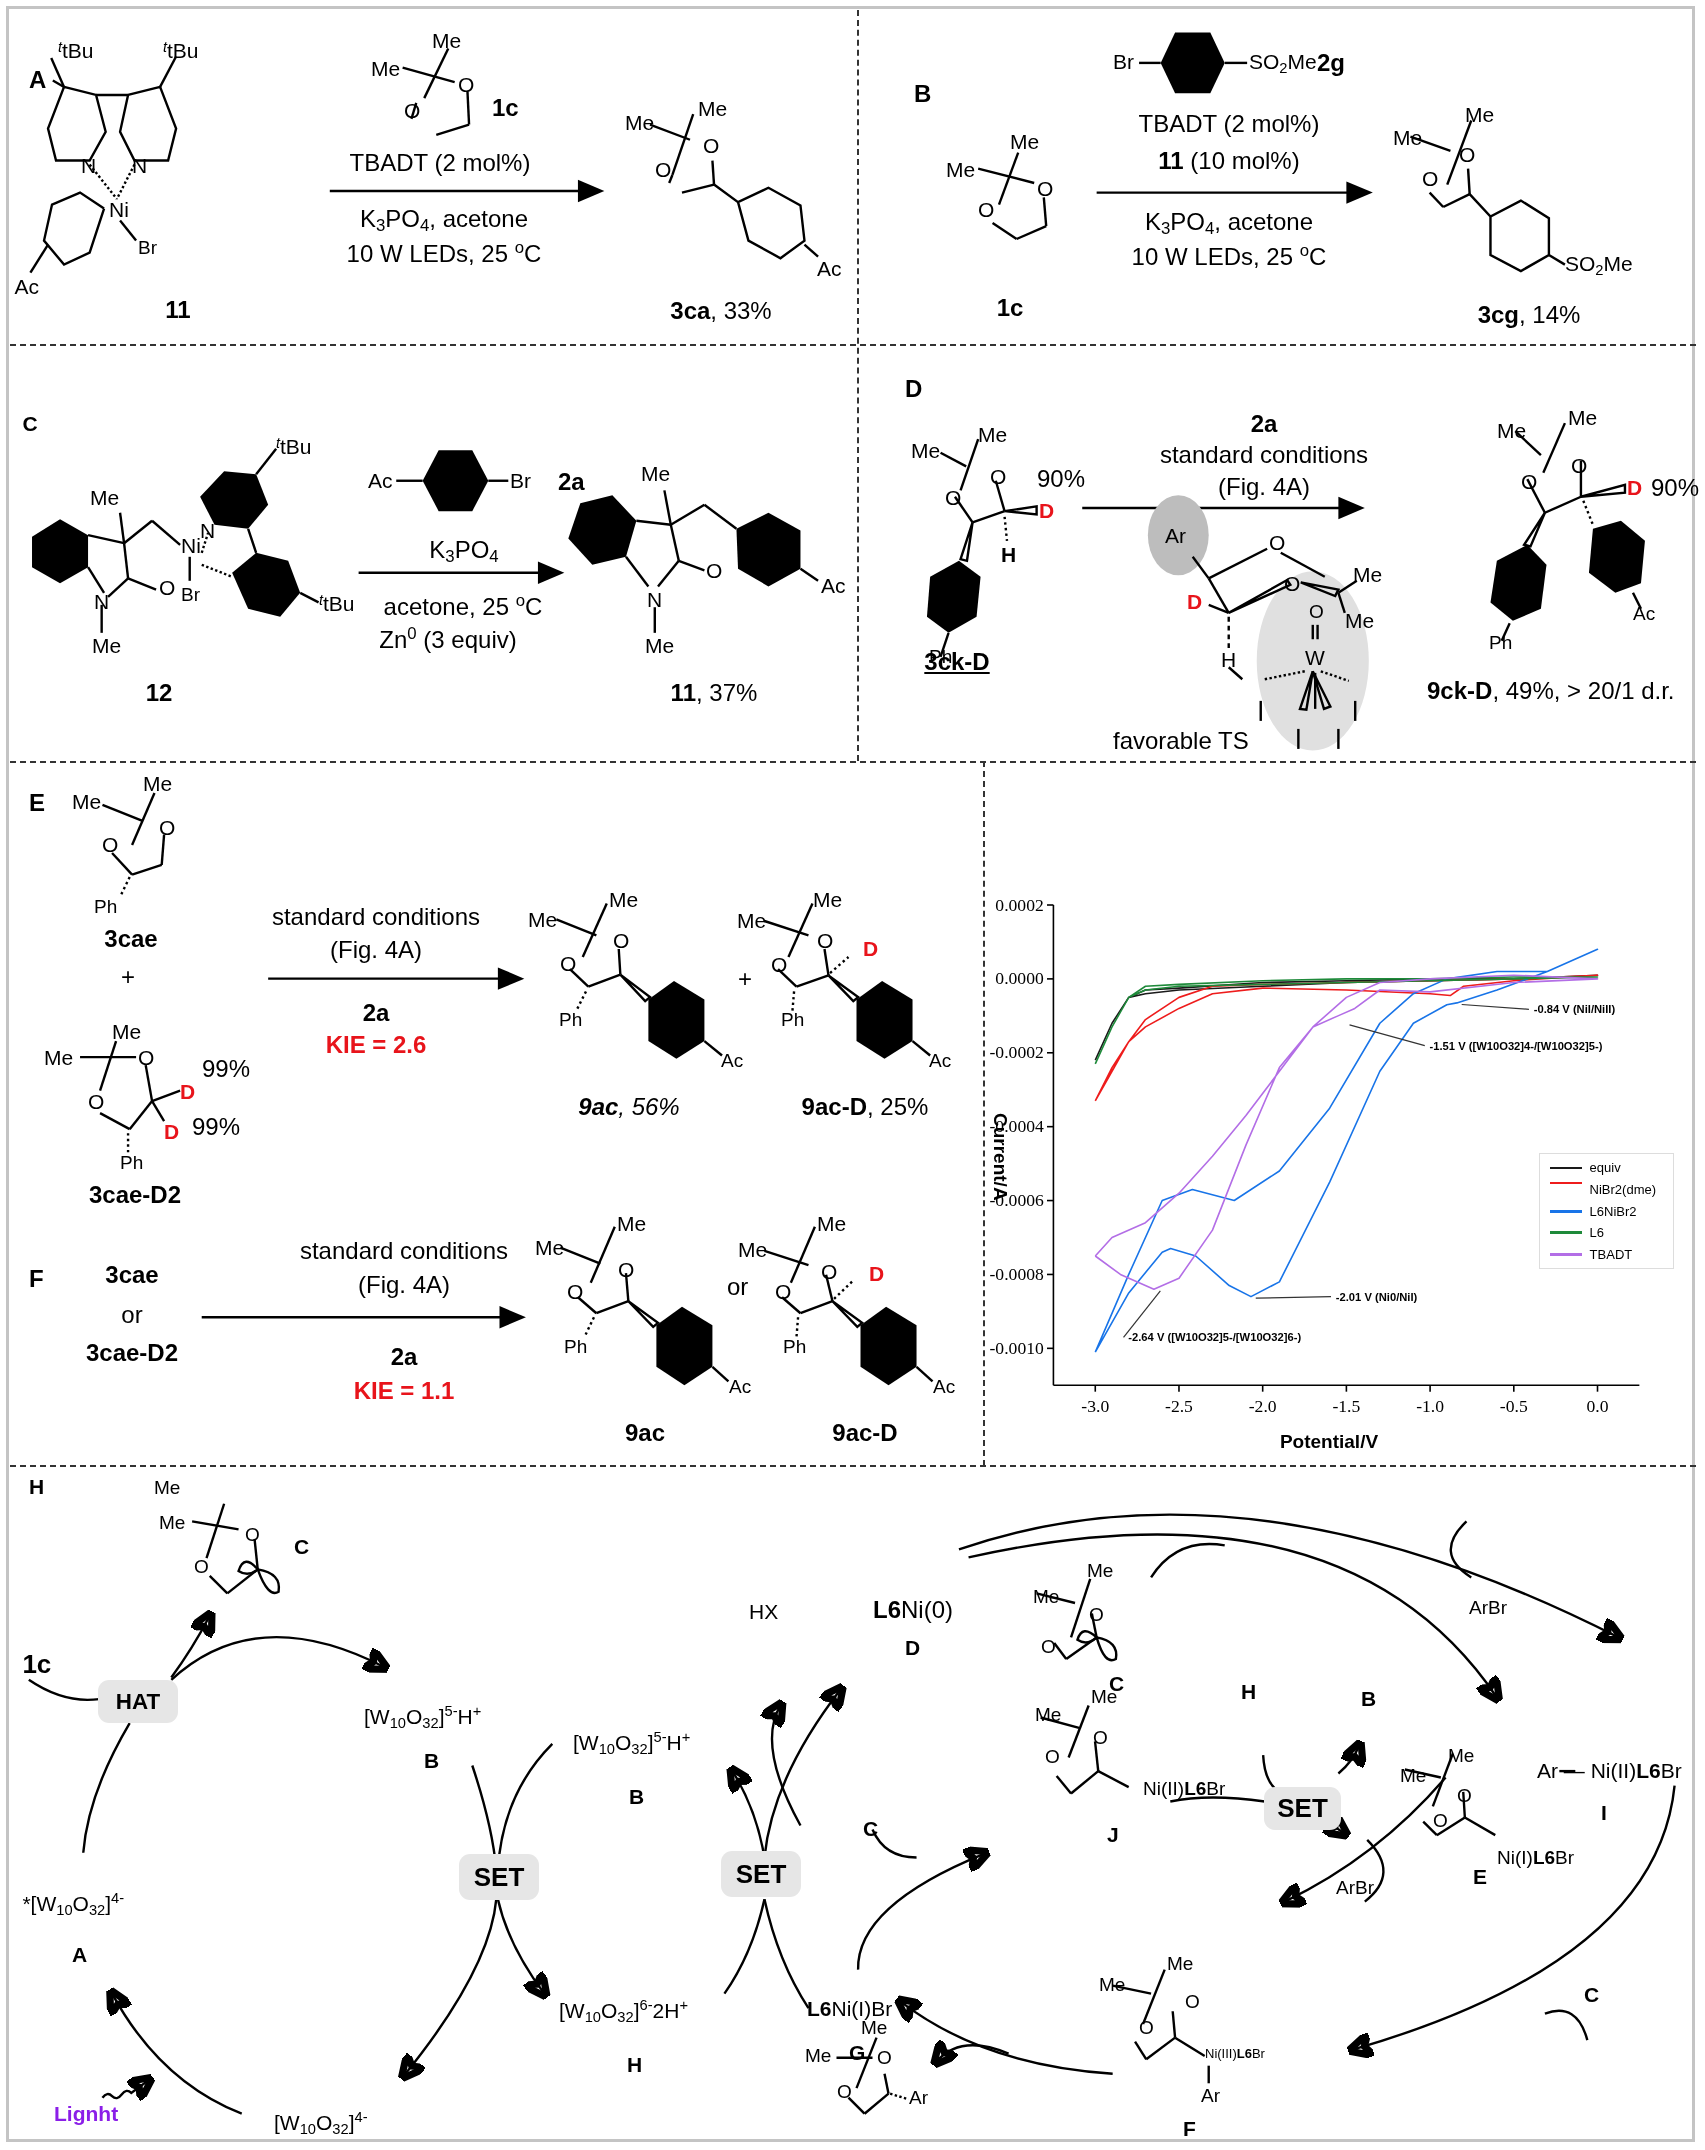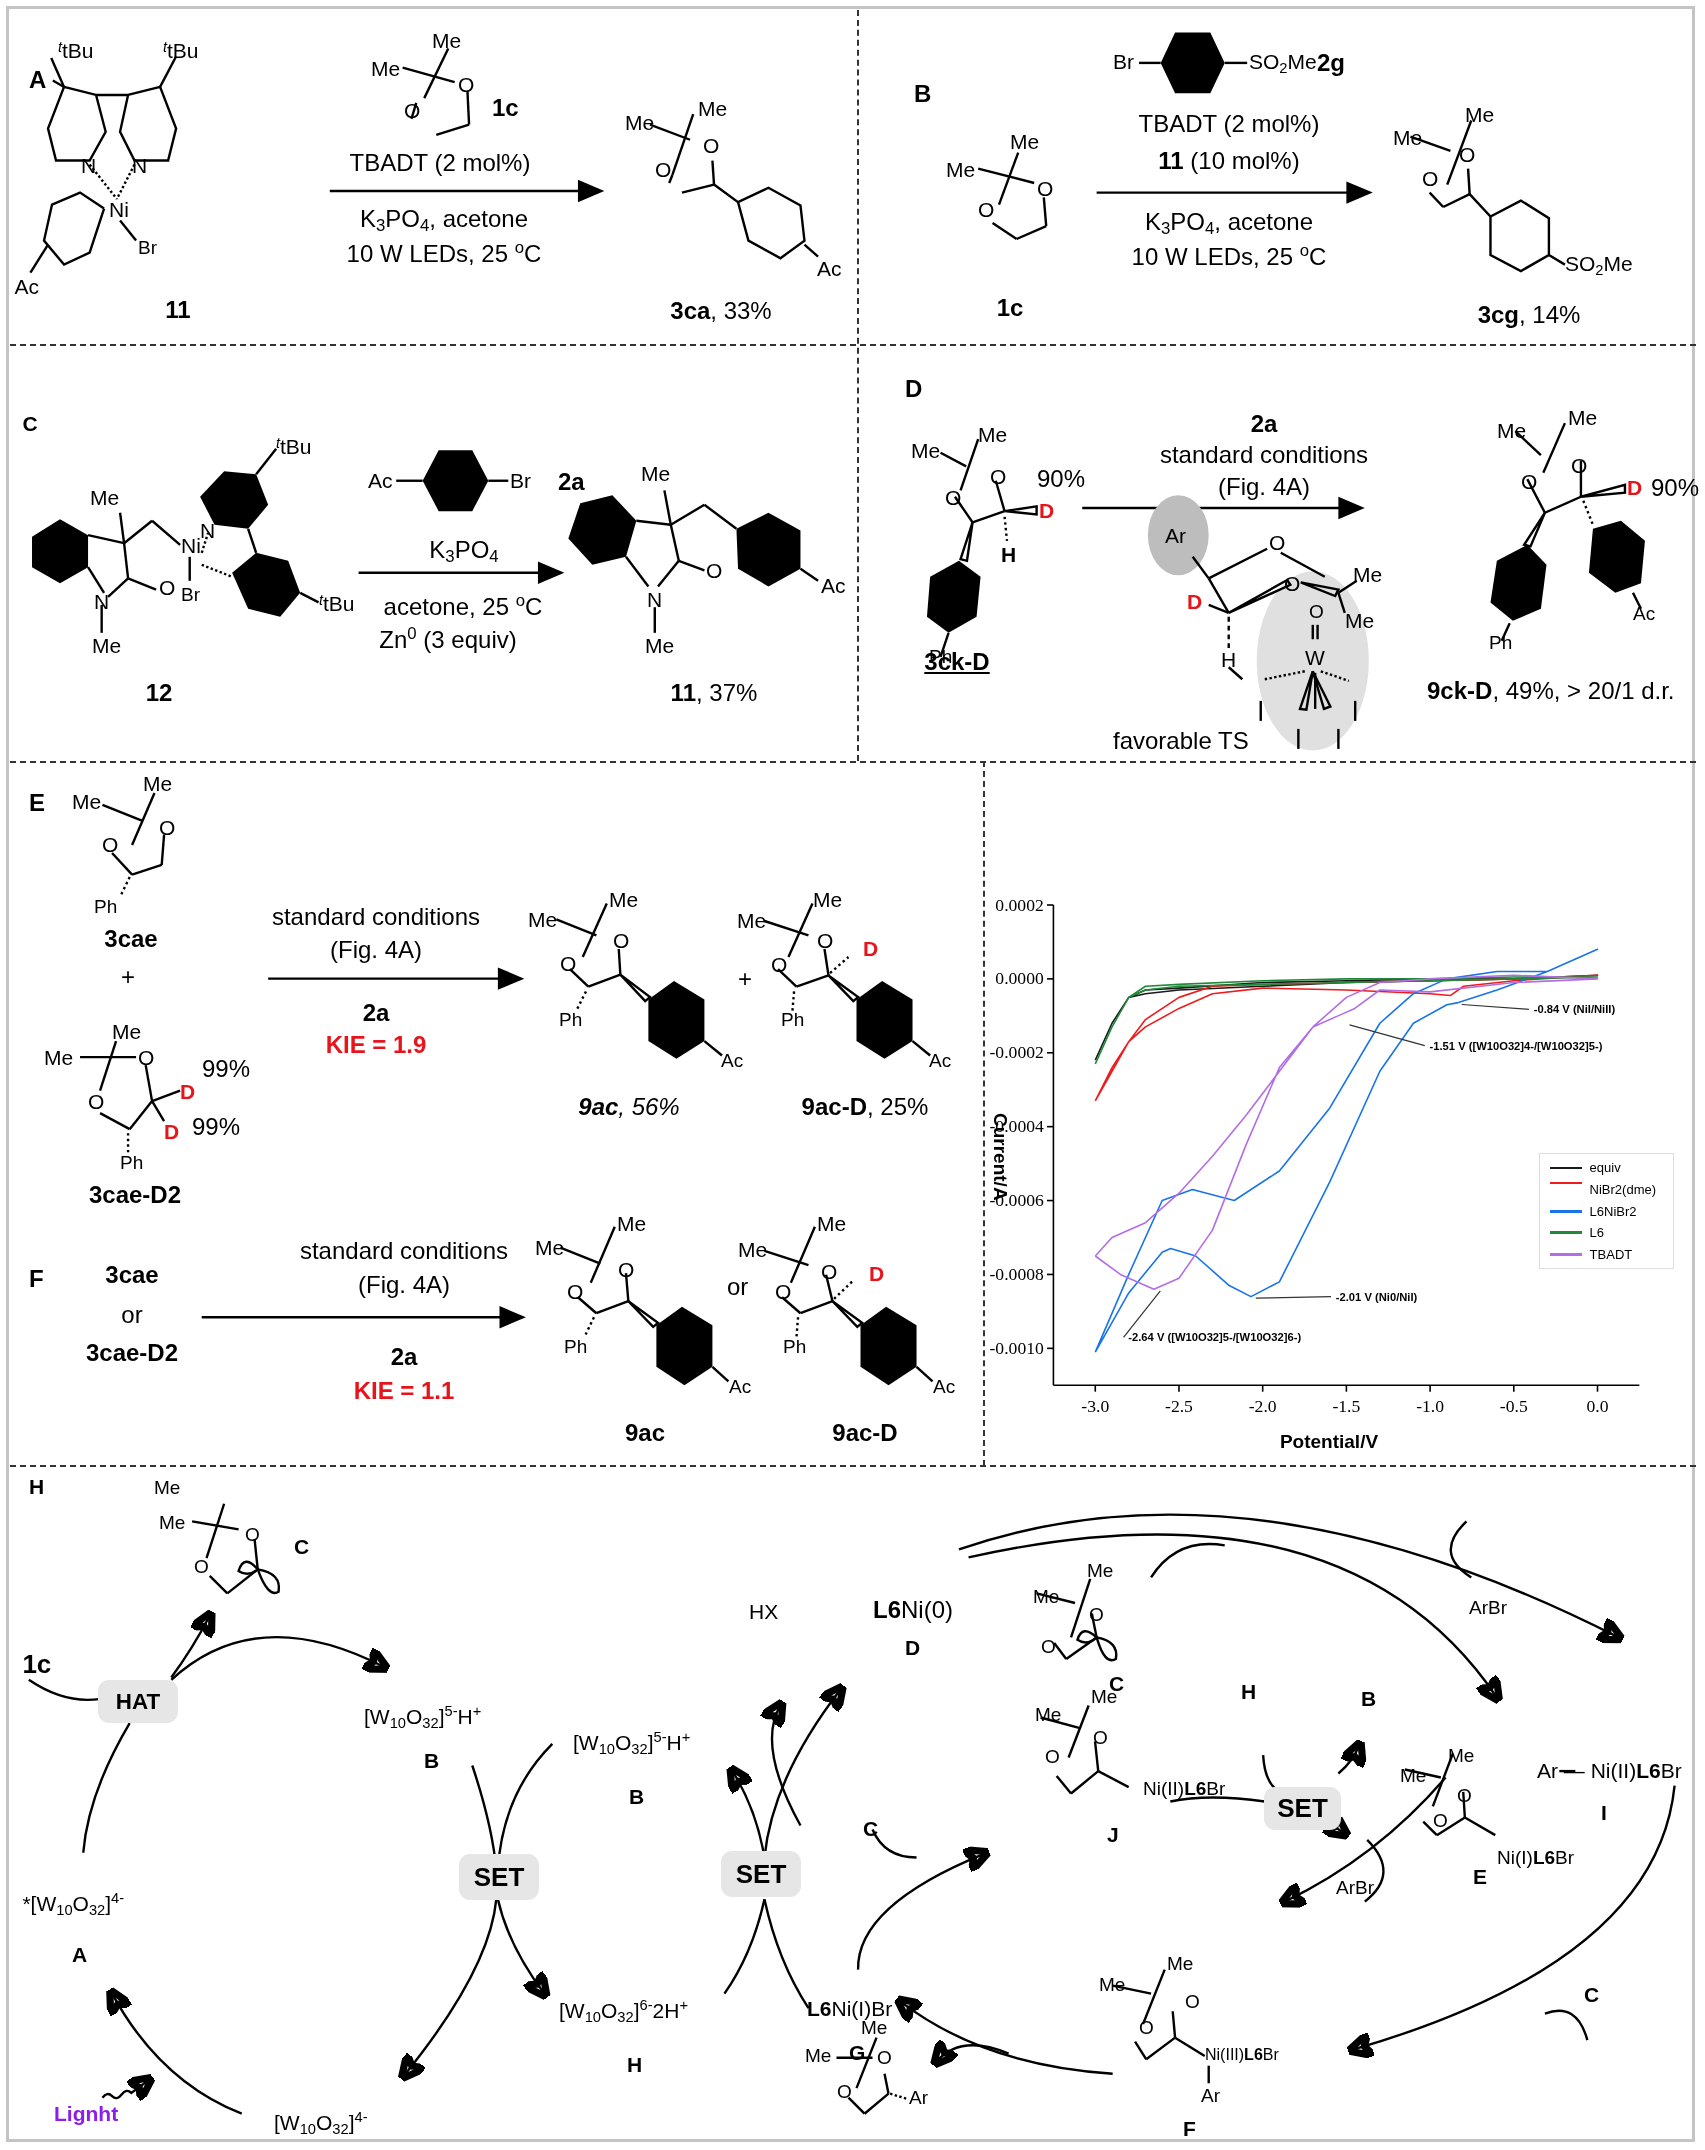--- a/index.html
+++ b/index.html
@@ -348,21 +348,21 @@
   <div class="t" style="left:192px;top:1115px;">99%</div>
   <div class="t b ctr" style="left:135px;top:1183px;">3cae-D2</div>
 
   <div class="t ctr" style="left:376px;top:905px;">standard conditions</div>
   <div class="t ctr" style="left:376px;top:938px;">(Fig. 4A)</div>
   <svg width="1705" height="2151" viewBox="0 0 2130 2686">
     <line x1="335" y1="1222" x2="630" y2="1222" stroke="#000" stroke-width="3"></line>
     <polygon points="655,1222 622,1208 622,1236" fill="#000"></polygon>
   </svg>
   <div class="t b ctr" style="left:376px;top:1001px;">2a</div>
-  <div class="t b red ctr" style="left:376px;top:1033px;">KIE = 1.9</div>
+  <div class="t b red ctr" style="left:376px;top:1033px;">KIE = 2.6</div>
 
   <svg class="chem" width="1705" height="2151" viewBox="0 0 2130 2686">
     <line x1="695" y1="1148" x2="745" y2="1168"></line>
     <line x1="758" y1="1128" x2="728" y2="1195"></line>
     <line x1="773" y1="1185" x2="775" y2="1217"></line>
     <line x1="775" y1="1217" x2="735" y2="1232"></line>
     <line x1="712" y1="1210" x2="735" y2="1232"></line>
     <line x1="732" y1="1238" x2="720" y2="1262" stroke-dasharray="3,4"></line>
     <path d="M775 1217 L812 1245 L806 1250 Z" fill="#000"></path>
     <polygon points="810,1248 842,1225 880,1248 880,1300 845,1322 810,1300"></polygon>
@@ -694,21 +694,21 @@
   <div class="t" style="left:1433px;top:1811px;font-size:19px;">O</div>
   <div class="t" style="left:1497px;top:1848px;font-size:19px;">Ni(I)<b>L6</b>Br</div>
   <div class="t b" style="left:1473px;top:1866px;font-size:21px;">E</div>
   <div class="t" style="left:1336px;top:1878px;font-size:19px;">ArBr</div>
   <div class="t b" style="left:1584px;top:1984px;font-size:21px;">C</div>
 
   <div class="t" style="left:1167px;top:1954px;font-size:19px;">Me</div>
   <div class="t" style="left:1099px;top:1975px;font-size:19px;">Me</div>
   <div class="t" style="left:1185px;top:1992px;font-size:19px;">O</div>
   <div class="t" style="left:1139px;top:2018px;font-size:19px;">O</div>
-  <div class="t" style="left:1205px;top:2047px;font-size:16px;">Ni(III)<b>L6</b>Br</div>
+  <div class="t" style="left:1205px;top:2047px;font-size:13px;">Ni(III)<b>L6</b>Br</div>
   <div class="t" style="left:1201px;top:2086px;font-size:19px;">Ar</div>
   <div class="t b" style="left:1183px;top:2118px;font-size:21px;">F</div>
 
   <div class="t" style="left:861px;top:2018px;font-size:19px;">Me</div>
   <div class="t" style="left:805px;top:2046px;font-size:19px;">Me</div>
   <div class="t" style="left:877px;top:2048px;font-size:19px;">O</div>
   <div class="t" style="left:837px;top:2082px;font-size:19px;">O</div>
   <div class="t" style="left:909px;top:2088px;font-size:19px;">Ar</div>
 </div>
 

